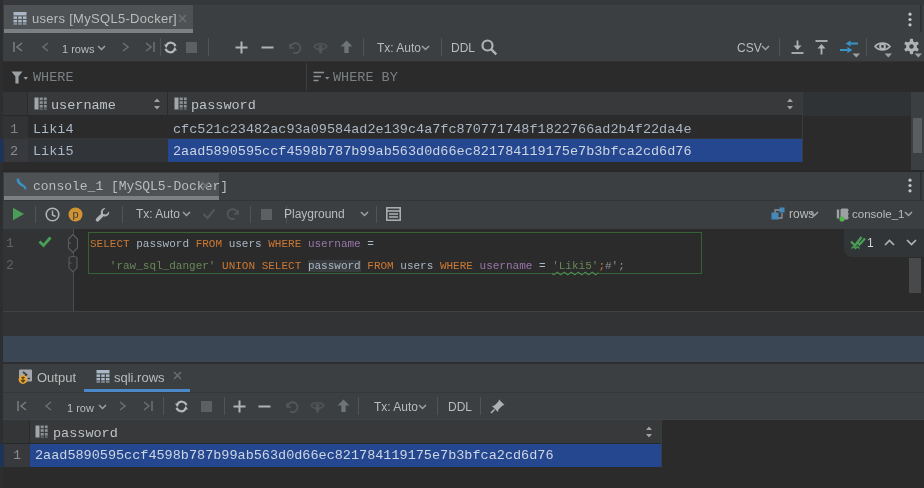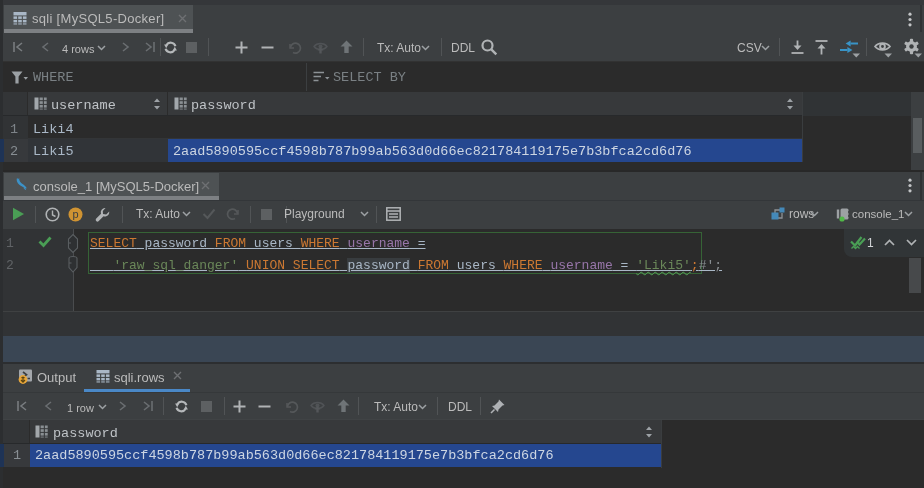--- a/index.html
+++ b/index.html
@@ -32,34 +32,34 @@
         <rect x="5.2" y="5.4" width="3.6" height="2.5"></rect>
         <rect x="9.9" y="5.4" width="3.6" height="2.5"></rect>
       <rect x="0.5" y="8.9" width="3.6" height="2.5"></rect>
         <rect x="5.2" y="8.9" width="3.6" height="2.5"></rect>
         <rect x="9.9" y="8.9" width="3.6" height="2.5"></rect>
       <rect x="0.5" y="12.4" width="3.6" height="1.1"></rect>
         <rect x="5.2" y="12.4" width="3.6" height="1.1"></rect>
         <rect x="9.9" y="12.4" width="3.6" height="1.1"></rect>
     </g>
   </svg>
-  <div class="lbl" style="left:32px;top:12px;font-size:13px;letter-spacing:0.3px;line-height:13px;">sqli [MySQL5-Docker]</div>
+  <div class="lbl" style="left:32px;top:12px;font-size:13px;letter-spacing:0.3px;line-height:13px;">users [MySQL5-Docker]</div>
   <svg style="left:178px;top:14px;" width="9" height="9" viewBox="0 0 9 9">
     <path d="M1 1 L8 8 M8 1 L1 8" stroke="#6e7073" stroke-width="1.4" fill="none"></path>
   </svg>
 
   <div class="abs" style="left:0;top:33px;width:924px;height:29px;background:#3c3f41;border-bottom:1px solid #323232;box-sizing:border-box;"></div>
 
   <svg style="left:12px;top:41px;" width="12" height="12" viewBox="0 0 12 12">
     <path d="M2 1 L2 11 M10 2 L5 6 L10 10" stroke="#787c7f" stroke-width="1.6" fill="none"></path>
   </svg>
   <svg style="left:41px;top:41px;" width="8" height="12" viewBox="0 0 8 12">
     <path d="M7 2 L2 6 L7 10" stroke="#6a6e71" stroke-width="1.6" fill="none"></path>
   </svg>
-  <div class="lbl" style="left:62px;top:43px;font-size:11px;">4 rows</div>
+  <div class="lbl" style="left:62px;top:43px;font-size:11px;">1 rows</div>
   <svg style="left:97px;top:45px;" width="9" height="6" viewBox="0 0 9 6">
     <path d="M1 1 L4.5 4.5 L8 1" stroke="#9da1a4" stroke-width="1.5" fill="none"></path>
   </svg>
   <svg style="left:122px;top:41px;" width="8" height="12" viewBox="0 0 8 12">
     <path d="M1 2 L6 6 L1 10" stroke="#6a6e71" stroke-width="1.6" fill="none"></path>
   </svg>
   <svg style="left:144px;top:41px;" width="12" height="12" viewBox="0 0 12 12">
     <path d="M2 2 L7 6 L2 10 M10 1 L10 11" stroke="#6a6e71" stroke-width="1.6" fill="none"></path>
   </svg>
   <div class="sep" style="left:160px;top:38px;height:18px;"></div>
@@ -160,21 +160,21 @@
   </svg>
   <div class="mono abs" style="left:33px;top:70px;font-size:13.5px;color:#7a8084;">WHERE</div>
   <div class="sep" style="left:306px;top:63px;height:28px;background:#3c3f41;"></div>
 
   <svg style="left:313px;top:71px;" width="17" height="11" viewBox="0 0 17 11">
     <g stroke="#8d9296" stroke-width="1.7" fill="none">
       <path d="M0.5 1.5 L11 1.5 M0.5 5.5 L8 5.5 M0.5 9.5 L5.5 9.5"></path>
     </g>
     <path d="M12 6 L16.5 6 L14.25 8.6 Z" fill="#8d9296"></path>
   </svg>
-  <div class="mono abs" style="left:333px;top:70px;font-size:13.5px;color:#7a8084;">SELECT BY</div>
+  <div class="mono abs" style="left:333px;top:70px;font-size:13.5px;color:#7a8084;">WHERE BY</div>
 
   <div class="abs" style="left:0;top:92px;width:802px;height:24px;background:#37393b;border-bottom:1px solid #27292b;box-sizing:border-box;"></div>
   <div class="abs" style="left:0;top:92px;width:28px;height:23px;background:#333537;border-right:1px solid #2b2b2b;box-sizing:border-box;"></div>
   <div class="abs" style="left:167px;top:92px;width:1px;height:23px;background:#2b2b2b;"></div>
   <svg style="left:34px;top:97px;" width="13" height="13" viewBox="0 0 13 13">
     <rect x="0.5" y="0.5" width="4" height="12" fill="#a2a7ab"></rect>
     <g fill="#8a8f93">
       <rect x="5.6" y="0.5" width="3.2" height="2.7"></rect>
         <rect x="9.9" y="0.5" width="2.8" height="2.7"></rect>
       <rect x="5.6" y="4.2" width="3.2" height="2.7"></rect>
@@ -206,20 +206,21 @@
   <div class="mono abs" style="left:191px;top:98px;font-size:13.5px;color:#bfc3c7;">password</div>
   <svg style="left:786px;top:98px;" width="8" height="12" viewBox="0 0 8 12">
     <path d="M4 0.5 L7 4 L1 4 Z" fill="#9da2a6"></path>
       <path d="M4 11.5 L1 8 L7 8 Z" fill="#9da2a6"></path>
   </svg>
 
   <div class="abs" style="left:0;top:116px;width:28px;height:23px;background:#313335;"></div>
   <div class="abs" style="left:28px;top:116px;width:774px;height:23px;background:#2b2b2b;border-bottom:1px solid #333537;box-sizing:border-box;"></div>
   <div class="mono abs" style="left:10px;top:122px;font-size:13.5px;color:#7d8388;">1</div>
   <div class="mono abs" style="left:33px;top:122px;font-size:13.5px;color:#a9b7c6;">Liki4</div>
+  <div class="mono abs" style="left:173px;top:122px;font-size:13.5px;color:#a9b7c6;">cfc521c23482ac93a09584ad2e139c4a7fc870771748f1822766ad2b4f22da4e</div>
 
   <div class="abs" style="left:0;top:139px;width:4px;height:23px;background:#1e3356;z-index:5;"></div>
   <div class="abs" style="left:4px;top:139px;width:24px;height:23px;background:#37393c;"></div>
   <div class="abs" style="left:28px;top:139px;width:140px;height:23px;background:#313438;"></div>
   <div class="abs" style="left:168px;top:139px;width:634px;height:23px;background:#25478f;"></div>
   <div class="mono abs" style="left:10px;top:144px;font-size:13.5px;color:#888e93;">2</div>
   <div class="mono abs" style="left:33px;top:144px;font-size:13.5px;color:#a9b7c6;">Liki5</div>
   <div class="mono abs" style="left:173px;top:144px;font-size:13.5px;color:#ccd5e2;">2aad5890595ccf4598b787b99ab563d0d66ec821784119175e7b3bfca2cd6d76</div>
   <div class="abs" style="left:803px;top:92px;width:108px;height:24px;background:#303335;"></div>
 
@@ -234,21 +235,21 @@
   <svg style="left:906px;top:178px;" width="8" height="15" viewBox="0 0 8 15">
     <circle cx="4" cy="2.2" r="1.6" fill="#c3c5c7"></circle>
       <circle cx="4" cy="7.5" r="1.6" fill="#c3c5c7"></circle>
       <circle cx="4" cy="12.8" r="1.6" fill="#c3c5c7"></circle>
   </svg>
   <div class="abs" style="left:4px;top:173px;width:215px;height:24px;background:#4e5254;"></div>
   <div class="abs" style="left:4px;top:196px;width:215px;height:4px;background:#7d8083;"></div>
   <svg style="left:14px;top:176px;" width="16" height="16" viewBox="0 0 16 16">
     <path d="M3 1.8 C2.1 4.4 3.1 7 5.3 8.7 C7.2 10.1 9.2 10.7 10.6 12.2 L9.4 12.5 L12.2 14.3 L11.4 12.1 L12.9 12.4 C12 10.1 9.9 8.8 7.8 7.4 C5.9 6.1 4.9 4.2 5.2 2.1 L4 3.3 C3.7 2.7 3.4 2.2 3 1.8 Z" fill="#3c92c8"></path>
   </svg>
-  <div class="lbl" style="left:33px;top:180px;font-size:13px;line-height:13px;">console_1 [MySQL5-Docker]</div>
+  <div class="lbl" style="left:33px;top:180px;font-size:13px;line-height:13px;font-family:Liberation Mono, monospace;">console_1 [MySQL5-Docker]</div>
   <svg style="left:201px;top:181px;" width="9" height="9" viewBox="0 0 9 9">
     <path d="M1 1 L8 8 M8 1 L1 8" stroke="#6e7073" stroke-width="1.4" fill="none"></path>
   </svg>
 
   <div class="abs" style="left:0;top:200px;width:924px;height:1px;background:#333639;"></div>
   <div class="abs" style="left:0;top:201px;width:924px;height:28px;background:#3c3f41;"></div>
   <svg style="left:12px;top:207px;" width="13" height="14" viewBox="0 0 13 14">
     <path d="M1 0.8 L12 7 L1 13.2 Z" fill="#4a9e55"></path>
   </svg>
   <div class="sep" style="left:35px;top:206px;height:17px;"></div>
@@ -319,21 +320,21 @@
 
   <svg style="left:67px;top:234px;" width="12" height="42" viewBox="0 0 12 42">
     <path d="M6 0.5 L10.5 5 L10.5 14 L6 18.5 L1.5 14 L1.5 5 Z" fill="#2e3032" stroke="#5a5e61" stroke-width="1.1"></path>
     <path d="M1.5 9 L4 9" stroke="#5a5e61" stroke-width="1.1"></path>
     <path d="M2 24.5 C2 23.5 3.5 22.5 6 22.5 C8.5 22.5 10 23.5 10 24.5 L10 33.5 L6 38 L2 33.5 Z" fill="#2e3032" stroke="#5a5e61" stroke-width="1.1"></path>
     <path d="M2 29 L4.5 29" stroke="#5a5e61" stroke-width="1.1"></path>
   </svg>
 
   <div class="abs" style="left:88px;top:232px;width:614px;height:42px;border:1px solid #366336;box-sizing:border-box;"></div>
 
-  <div class="mono abs" style="left:90px;top:233px;font-size:13px;line-height:22px;white-space:pre;color:#a9b7c6;text-decoration:underline;"><span style="color:#cc7832;">SELECT</span> password <span style="color:#cc7832;">FROM</span> users <span style="color:#cc7832;">WHERE</span> <span style="color:#9876aa;">username</span> =
+  <div class="mono abs" style="left:90px;top:233px;font-size:11px;line-height:22px;white-space:pre;color:#a9b7c6;"><span style="color:#cc7832;">SELECT</span> password <span style="color:#cc7832;">FROM</span> users <span style="color:#cc7832;">WHERE</span> <span style="color:#9876aa;">username</span> =
    <span style="color:#6a8759;">'raw_sql_danger'</span> <span style="color:#cc7832;">UNION SELECT</span> <span style="background:#383c3f;">password</span> <span style="color:#cc7832;">FROM</span> users <span style="color:#cc7832;">WHERE</span> <span style="color:#9876aa;">username</span> = <span style="color:#6a8759;text-decoration:underline wavy #55a058 1px;text-underline-offset:2px;">'Liki5'</span><span style="color:#cc7832;">;</span><span style="color:#8a8f93;">#';</span></div>
 
   <div class="abs" style="left:844px;top:229px;width:80px;height:28px;background:#313537;border-radius:0 0 0 8px;"></div>
   <svg style="left:850px;top:235px;" width="16" height="16" viewBox="0 0 16 16">
     <path d="M1 6.5 L5 10.5 L11.5 2" stroke="#4a9e55" stroke-width="2.2" fill="none"></path>
     <path d="M7 6.5 L9.5 9.5 L15 3.5" stroke="#4a9e55" stroke-width="2.2" fill="none"></path>
     <path d="M1.5 13.5 L3.5 11.5 L5.5 13.5 L7.5 11.5 L9.5 13.5" stroke="#4a9e55" stroke-width="1.3" fill="none"></path>
   </svg>
   <div class="lbl" style="left:867px;top:237px;color:#d0d3d6;">1</div>
   <svg style="left:884px;top:239px;" width="11" height="7" viewBox="0 0 11 7">

